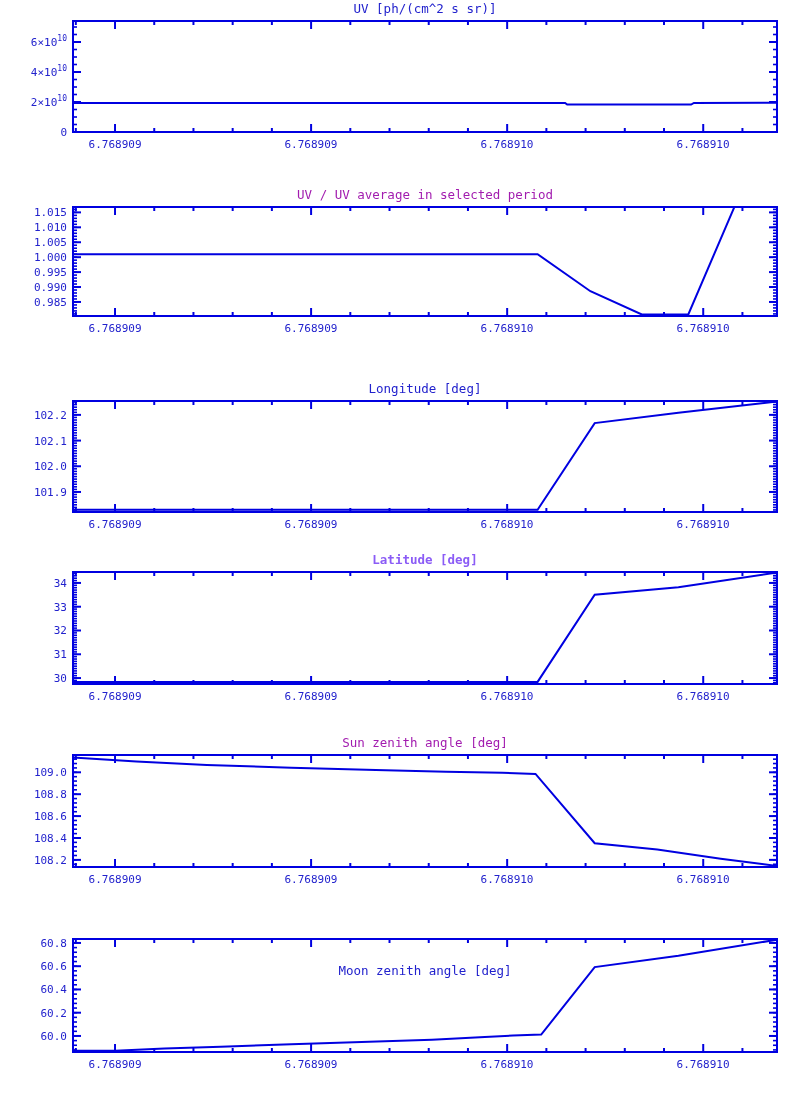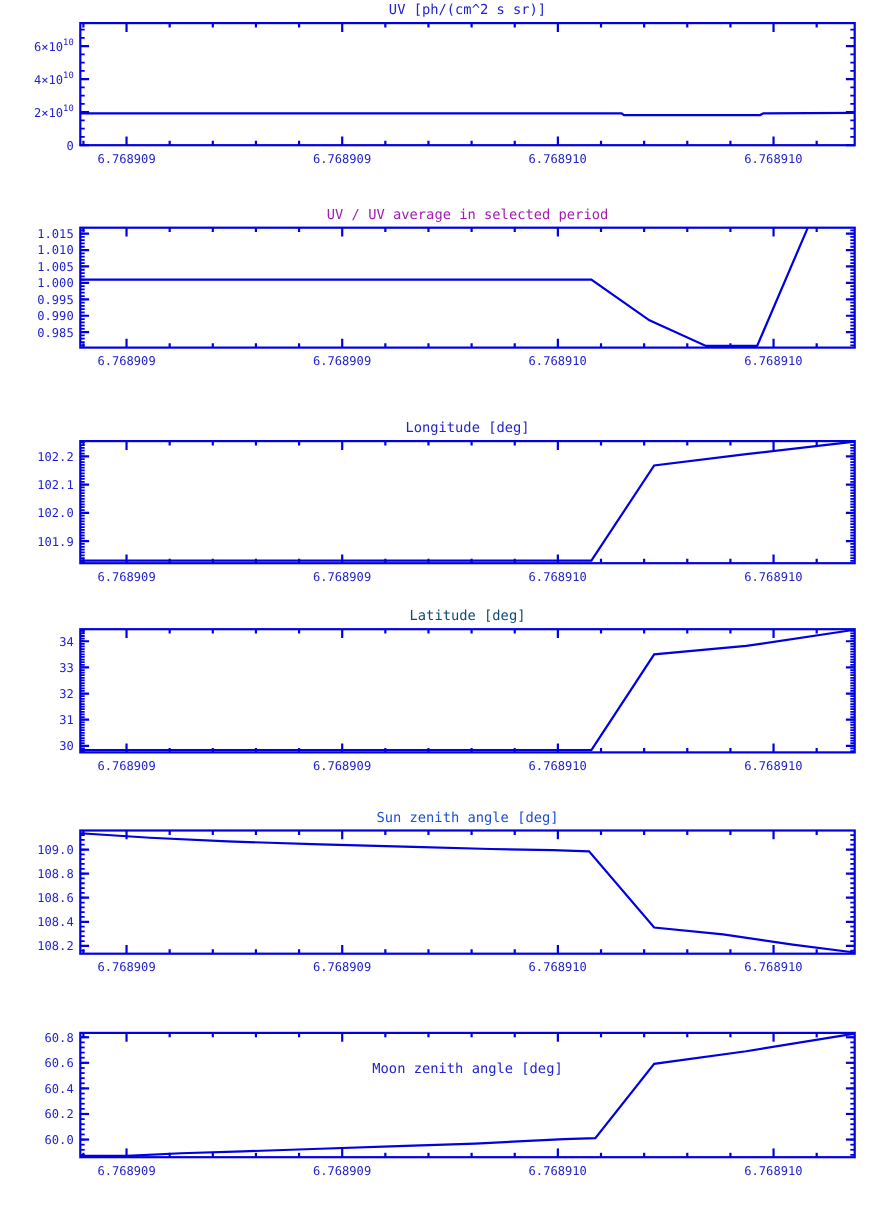--- a/index.html
+++ b/index.html
@@ -394,21 +394,21 @@
       <line x1="73" y1="60.56944444444696" x2="81" y2="60.56944444444696" stroke="#0000e0" stroke-width="2"></line>
       <line x1="777" y1="60.56944444444696" x2="769" y2="60.56944444444696" stroke="#0000e0" stroke-width="2"></line>
       <text x="67" y="64.56944444444696" text-anchor="end" font-size="11px" fill="#2222cd" font-family="&quot;DejaVu Sans Mono&quot;,&quot;Liberation Mono&quot;,monospace">102.1</text>
       <line x1="73" y1="34.875000000000455" x2="81" y2="34.875000000000455" stroke="#0000e0" stroke-width="2"></line>
       <line x1="777" y1="34.875000000000455" x2="769" y2="34.875000000000455" stroke="#0000e0" stroke-width="2"></line>
       <text x="67" y="38.875000000000455" text-anchor="end" font-size="11px" fill="#2222cd" font-family="&quot;DejaVu Sans Mono&quot;,&quot;Liberation Mono&quot;,monospace">102.2</text>
       <polyline points="73.0,129.7 537.6,129.7 594.7,43.1 678.4,32.8 777.0,21.5" fill="none" stroke="#0000e0" stroke-width="2" stroke-linejoin="miter"></polyline>
     </svg>
 </div>
 <div class="chart-block" id="chart-4">
-  <div class="chart-title" style="color: #0c4a6e;">Latitude [deg]</div>
+  <div class="chart-title" style="color: #8b5cf6; font-weight: bold;">Latitude [deg]</div>
   <svg class="plot" width="800" height="186">
       <rect x="73" y="21" width="704" height="112" fill="none" stroke="#0000e0" stroke-width="2"></rect>
       <line x1="75.816" y1="133" x2="75.816" y2="129" stroke="#0000e0" stroke-width="2"></line>
       <line x1="75.816" y1="21" x2="75.816" y2="25" stroke="#0000e0" stroke-width="2"></line>
       <line x1="115.0288" y1="133" x2="115.0288" y2="125" stroke="#0000e0" stroke-width="2"></line>
       <line x1="115.0288" y1="21" x2="115.0288" y2="29" stroke="#0000e0" stroke-width="2"></line>
       <line x1="154.2416" y1="133" x2="154.2416" y2="129" stroke="#0000e0" stroke-width="2"></line>
       <line x1="154.2416" y1="21" x2="154.2416" y2="25" stroke="#0000e0" stroke-width="2"></line>
       <line x1="193.45440000000002" y1="133" x2="193.45440000000002" y2="129" stroke="#0000e0" stroke-width="2"></line>
       <line x1="193.45440000000002" y1="21" x2="193.45440000000002" y2="25" stroke="#0000e0" stroke-width="2"></line>
@@ -550,21 +550,21 @@
       <line x1="73" y1="55.71762208067942" x2="81" y2="55.71762208067942" stroke="#0000e0" stroke-width="2"></line>
       <line x1="777" y1="55.71762208067942" x2="769" y2="55.71762208067942" stroke="#0000e0" stroke-width="2"></line>
       <text x="67" y="59.71762208067942" text-anchor="end" font-size="11px" fill="#2222cd" font-family="&quot;DejaVu Sans Mono&quot;,&quot;Liberation Mono&quot;,monospace">33</text>
       <line x1="73" y1="31.938428874734626" x2="81" y2="31.938428874734626" stroke="#0000e0" stroke-width="2"></line>
       <line x1="777" y1="31.938428874734626" x2="769" y2="31.938428874734626" stroke="#0000e0" stroke-width="2"></line>
       <text x="67" y="35.938428874734626" text-anchor="end" font-size="11px" fill="#2222cd" font-family="&quot;DejaVu Sans Mono&quot;,&quot;Liberation Mono&quot;,monospace">34</text>
       <polyline points="73.0,130.9 537.6,130.9 594.7,43.8 678.4,36.2 777.0,21.5" fill="none" stroke="#0000e0" stroke-width="2" stroke-linejoin="miter"></polyline>
     </svg>
 </div>
 <div class="chart-block" id="chart-5">
-  <div class="chart-title" style="color: #1d4ed8;">Sun zenith angle [deg]</div>
+  <div class="chart-title" style="color: #a21caf;">Sun zenith angle [deg]</div>
   <svg class="plot" width="800" height="186">
       <rect x="73" y="21" width="704" height="112" fill="none" stroke="#0000e0" stroke-width="2"></rect>
       <line x1="75.816" y1="133" x2="75.816" y2="129" stroke="#0000e0" stroke-width="2"></line>
       <line x1="75.816" y1="21" x2="75.816" y2="25" stroke="#0000e0" stroke-width="2"></line>
       <line x1="115.0288" y1="133" x2="115.0288" y2="125" stroke="#0000e0" stroke-width="2"></line>
       <line x1="115.0288" y1="21" x2="115.0288" y2="29" stroke="#0000e0" stroke-width="2"></line>
       <line x1="154.2416" y1="133" x2="154.2416" y2="129" stroke="#0000e0" stroke-width="2"></line>
       <line x1="154.2416" y1="21" x2="154.2416" y2="25" stroke="#0000e0" stroke-width="2"></line>
       <line x1="193.45440000000002" y1="133" x2="193.45440000000002" y2="129" stroke="#0000e0" stroke-width="2"></line>
       <line x1="193.45440000000002" y1="21" x2="193.45440000000002" y2="25" stroke="#0000e0" stroke-width="2"></line>

